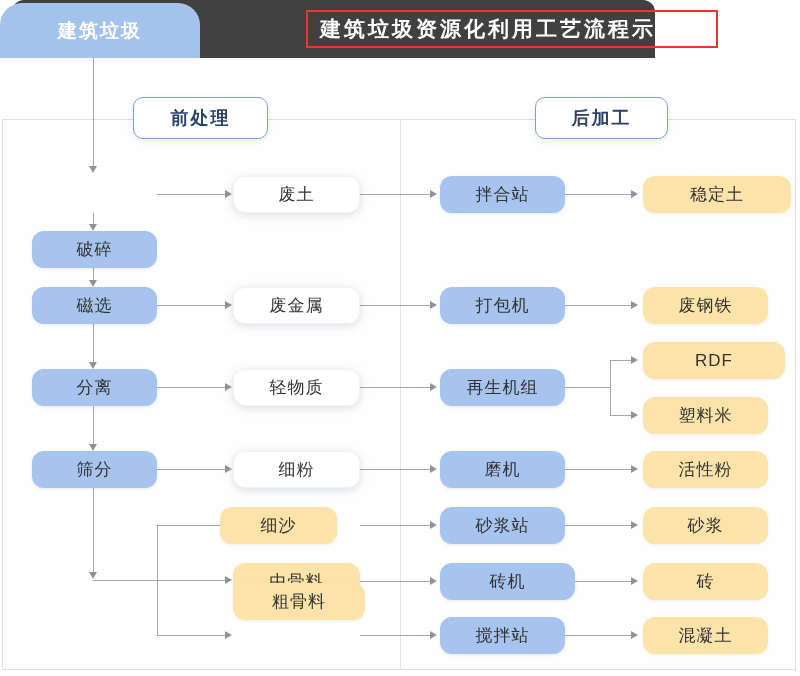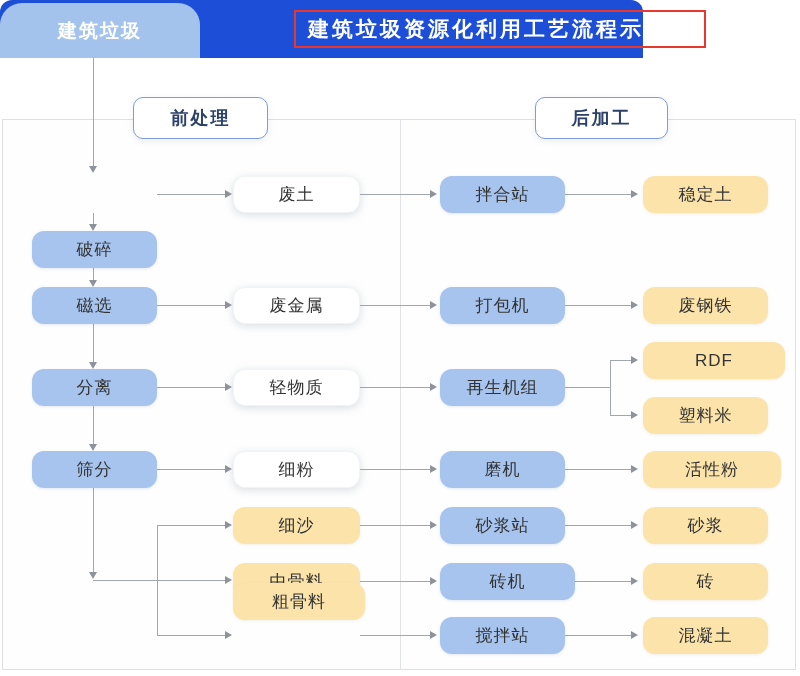--- a/index.html
+++ b/index.html
@@ -1,20 +1,20 @@
 <!DOCTYPE html>
 <html><head>
 <meta charset="utf-8">
 <style>
   html,body{margin:0;padding:0;background:#ffffff;}
   body{font-family:"Liberation Sans","DejaVu Sans",sans-serif;}
   .stage{position:relative;width:800px;height:676px;background:#ffffff;overflow:hidden;}
 
   
-  .header{position:absolute;left:0;top:0;width:643px;height:58px;background:#1d4ed8;border-radius:12px 12px 0 0;}
+  .header{position:absolute;left:12px;top:0;width:643px;height:58px;background:#404040;border-radius:12px 12px 0 0;}
   .src-tab{position:absolute;left:0;top:3px;width:200px;height:55px;background:#a3c3ec;border-radius:22px 22px 0 0;
            display:flex;align-items:center;justify-content:center;color:#ffffff;font-size:19px;font-weight:bold;letter-spacing:2px;}
   .title-wrap{position:absolute;left:200px;top:0;width:600px;height:58px;display:flex;align-items:center;justify-content:center;}
   .title{color:#ffffff;font-size:21px;font-weight:bold;letter-spacing:3px;border:2px solid #e8382d;padding:3px 12px;}
 
   
   .panel{position:absolute;left:2px;top:119px;width:794px;height:551px;border:1px solid #dcdfe4;background:#fefefe;box-sizing:border-box;}
   .divider{position:absolute;left:400px;top:119px;width:1px;height:551px;background:#e0e3e8;}
 
   
@@ -59,37 +59,37 @@
 
   <div class="node blue" style="left:32px;top:231px;width:125px">破碎</div>
   <div class="node blue" style="left:32px;top:287px;width:125px">磁选</div>
   <div class="node blue" style="left:32px;top:369px;width:125px">分离</div>
   <div class="node blue" style="left:32px;top:451px;width:125px">筛分</div>
 
   <div class="node white" style="left:233px;top:176px;width:127px">废土</div>
   <div class="node white" style="left:233px;top:287px;width:127px">废金属</div>
   <div class="node white" style="left:233px;top:369px;width:127px">轻物质</div>
   <div class="node white" style="left:233px;top:451px;width:127px">细粉</div>
-  <div class="node yellow" style="left:233px;top:507px;width:127px">细沙</div>
+  <div class="node yellow" style="left:220px;top:507px;width:117px">细沙</div>
   <div class="node yellow" style="left:233px;top:563px;width:127px">中骨料</div>
   <div class="node yellow" style="left:233px;top:583px;width:132px">粗骨料</div>
 
   <div class="node blue" style="left:440px;top:176px;width:125px">拌合站</div>
   <div class="node blue" style="left:440px;top:287px;width:125px">打包机</div>
   <div class="node blue" style="left:440px;top:369px;width:125px">再生机组</div>
   <div class="node blue" style="left:440px;top:451px;width:125px">磨机</div>
   <div class="node blue" style="left:440px;top:507px;width:125px">砂浆站</div>
   <div class="node blue" style="left:440px;top:563px;width:135px">砖机</div>
   <div class="node blue" style="left:440px;top:617px;width:125px">搅拌站</div>
 
-  <div class="node yellow" style="left:643px;top:176px;width:125px">稳定土</div>
+  <div class="node yellow" style="left:643px;top:176px;width:148px">稳定土</div>
   <div class="node yellow" style="left:643px;top:287px;width:125px">废钢铁</div>
   <div class="node yellow" style="left:643px;top:342px;width:142px">RDF</div>
   <div class="node yellow" style="left:643px;top:397px;width:125px">塑料米</div>
-  <div class="node yellow" style="left:643px;top:451px;width:138px">活性粉</div>
+  <div class="node yellow" style="left:643px;top:451px;width:125px">活性粉</div>
   <div class="node yellow" style="left:643px;top:507px;width:125px">砂浆</div>
   <div class="node yellow" style="left:643px;top:563px;width:125px">砖</div>
   <div class="node yellow" style="left:643px;top:617px;width:125px">混凝土</div>
 
   <div class="vline" style="left:93px;top:58px;height:108px"></div>
   <div class="arr-d" style="left:89px;top:166px"></div>
 
   <div class="vline" style="left:93px;top:213px;height:11px"></div>
   <div class="arr-d" style="left:89px;top:224px"></div>
 

